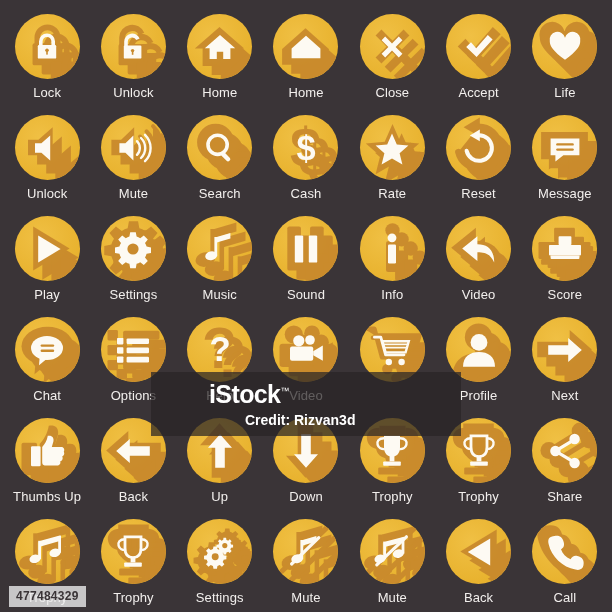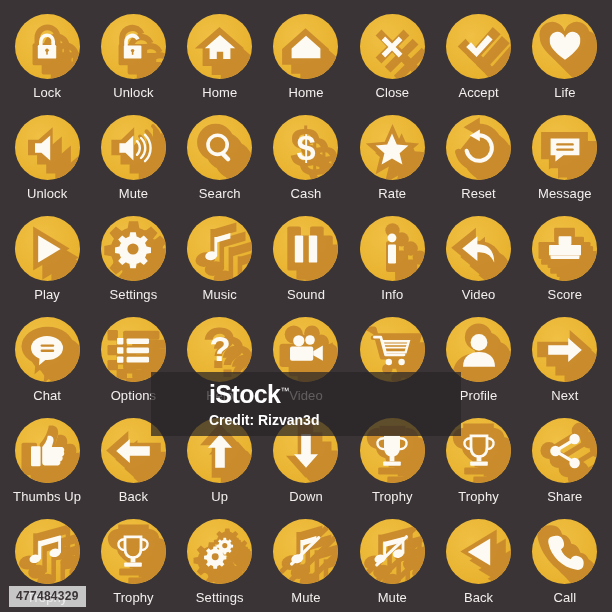--- a/index.html
+++ b/index.html
@@ -80,20 +80,21 @@
     font-weight:normal;
     vertical-align:super;
     letter-spacing:0;
   }
   #wm-center .credit{
     color:#ffffff;
     font-size:14px;
     font-weight:bold;
     margin-top:6px;
     line-height:1;
+    margin-left:36px;
   }
   #wm-id{
     position:absolute;
     left:0;top:586px;
     background:rgba(235,235,235,0.80);
     color:#3a3437;
     font-size:12px;
     font-weight:bold;
     padding:3px 7px 4px 7px;
     letter-spacing:.3px;

